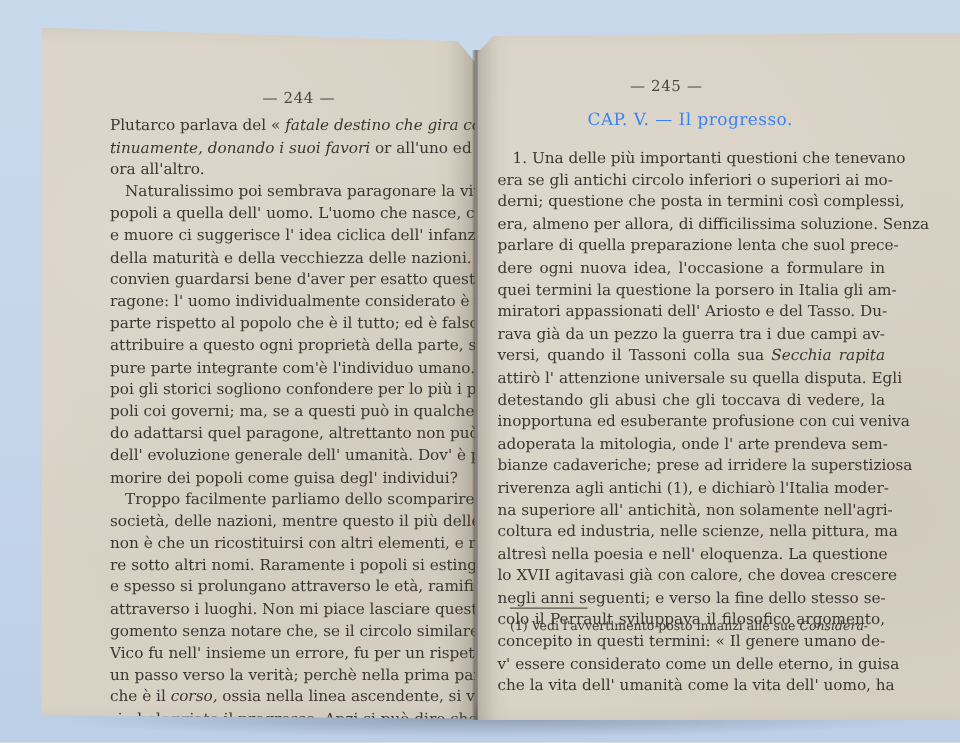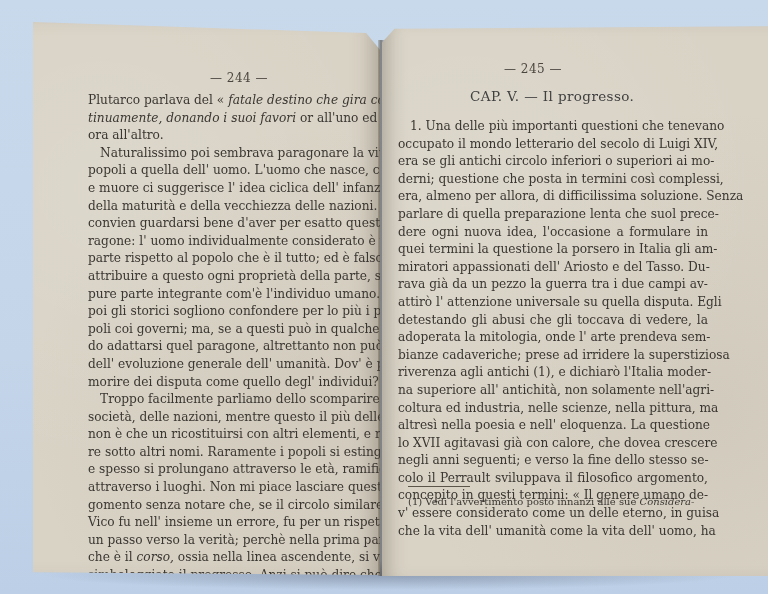--- a/index.html
+++ b/index.html
@@ -38,21 +38,21 @@
   .page-number {
     position:absolute; font-size:12px; letter-spacing:0.5px; color:#4a463f;
   }
   .text-block {
     position:absolute; font-size:12.2px; line-height:17.6px; color:#3a3631;
   }
   .text-block .line { white-space:nowrap; display:block; text-align:justify; text-align-last:justify; }
   .text-block .line.last { text-align-last:left; }
   .text-block .line.indent { padding-left:12px; }
   .chapter-title {
-    position:absolute; left:470px; top:88px; font-size:13.5px; letter-spacing:0.4px; color:#404040;
+    position:absolute; left:470px; top:88px; font-size:13.5px; letter-spacing:0.4px; color:#3b82f6;
   }
   .footnote-rule {
     position:absolute; left:408px; top:486px; width:62px; height:1px; background:#5a5548;
   }
   .footnote {
     position:absolute; left:408px; top:495px; width:300px; font-size:10px; line-height:14px; color:#3a3631;
   }
   .footnote .line { display:block; white-space:nowrap; }
   i { font-style:italic; }
 </style>
@@ -73,21 +73,21 @@
       <span class="line"><span>della maturità e della vecchiezza delle nazioni. Ma</span></span>
       <span class="line"><span>convien guardarsi bene d'aver per esatto questo pa-</span></span>
       <span class="line"><span>ragone: l' uomo individualmente considerato è una</span></span>
       <span class="line"><span>parte rispetto al popolo che è il tutto; ed è falso</span></span>
       <span class="line"><span>attribuire a questo ogni proprietà della parte, sia</span></span>
       <span class="line"><span>pure parte integrante com'è l'individuo umano. Ep-</span></span>
       <span class="line"><span>poi gli storici sogliono confondere per lo più i po-</span></span>
       <span class="line"><span>poli coi governi; ma, se a questi può in qualche mo-</span></span>
       <span class="line"><span>do adattarsi quel paragone, altrettanto non può dirsi</span></span>
       <span class="line"><span>dell' evoluzione generale dell' umanità. Dov' è poi il</span></span>
-      <span class="line last"><span>morire dei disputa come quello degl' individui?</span></span>
+      <span class="line last"><span>morire dei popoli come guisa degl' individui?</span></span>
       <span class="line indent"><span>Troppo facilmente parliamo dello scomparire delle</span></span>
       <span class="line"><span>società, delle nazioni, mentre questo il più delle volte</span></span>
       <span class="line"><span>non è che un ricostituirsi con altri elementi, e rivive-</span></span>
       <span class="line"><span>re sotto altri nomi. Raramente i popoli si estinguono,</span></span>
       <span class="line"><span>e spesso si prolungano attraverso le età, ramificandosi</span></span>
       <span class="line"><span>attraverso i luoghi. Non mi piace lasciare questo ar-</span></span>
       <span class="line"><span>gomento senza notare che, se il circolo similare di</span></span>
       <span class="line"><span>Vico fu nell' insieme un errore, fu per un rispetto</span></span>
       <span class="line"><span>un passo verso la verità; perchè nella prima parte</span></span>
       <span class="line"><span>che è il </span><i>corso,</i><span> ossia nella linea ascendente, si vede già</span></span>
@@ -95,31 +95,32 @@
       <span class="line"><span>teoria fu per natura sua intermediaria tra il pre-</span></span>
     </div>
 </div>
 
 <div class="gutter"></div>
 
 <div class="page right">
   <div class="page-number" style="left:122px; top:36px;">— 245 —</div>
   <div class="text-block" id="right-text" style="left:16px; top:92px; width:310px;">
       <span class="line indent"><span>1. Una delle più importanti questioni che tenevano</span></span>
-      <span class="line"><span>occupato il mondo letterario del secolo di Luigi XIV,</span></span>
       <span class="line"><span>era se gli antichi circolo inferiori o superiori ai mo-</span></span>
       <span class="line"><span>derni; questione che posta in termini così complessi,</span></span>
       <span class="line"><span>era, almeno per allora, di difficilissima soluzione. Senza</span></span>
       <span class="line"><span>parlare di quella preparazione lenta che suol prece-</span></span>
       <span class="line"><span>dere ogni nuova idea, l'occasione a formulare in</span></span>
       <span class="line"><span>quei termini la questione la porsero in Italia gli am-</span></span>
       <span class="line"><span>miratori appassionati dell' Ariosto e del Tasso. Du-</span></span>
       <span class="line"><span>rava già da un pezzo la guerra tra i due campi av-</span></span>
+      <span class="line"><span>versi, quando il Tassoni colla sua </span><i>Secchia rapita</i></span>
       <span class="line"><span>attirò l' attenzione universale su quella disputa. Egli</span></span>
       <span class="line"><span>detestando gli abusi che gli toccava di vedere, la</span></span>
+      <span class="line"><span>inopportuna ed esuberante profusione con cui veniva</span></span>
       <span class="line"><span>adoperata la mitologia, onde l' arte prendeva sem-</span></span>
       <span class="line"><span>bianze cadaveriche; prese ad irridere la superstiziosa</span></span>
       <span class="line"><span>riverenza agli antichi (1), e dichiarò l'Italia moder-</span></span>
       <span class="line"><span>na superiore all' antichità, non solamente nell'agri-</span></span>
       <span class="line"><span>coltura ed industria, nelle scienze, nella pittura, ma</span></span>
       <span class="line"><span>altresì nella poesia e nell' eloquenza. La questione</span></span>
       <span class="line"><span>lo XVII agitavasi già con calore, che dovea crescere</span></span>
       <span class="line"><span>negli anni seguenti; e verso la fine dello stesso se-</span></span>
       <span class="line"><span>colo il Perrault sviluppava il filosofico argomento,</span></span>
       <span class="line"><span>concepito in questi termini: « Il genere umano de-</span></span>

